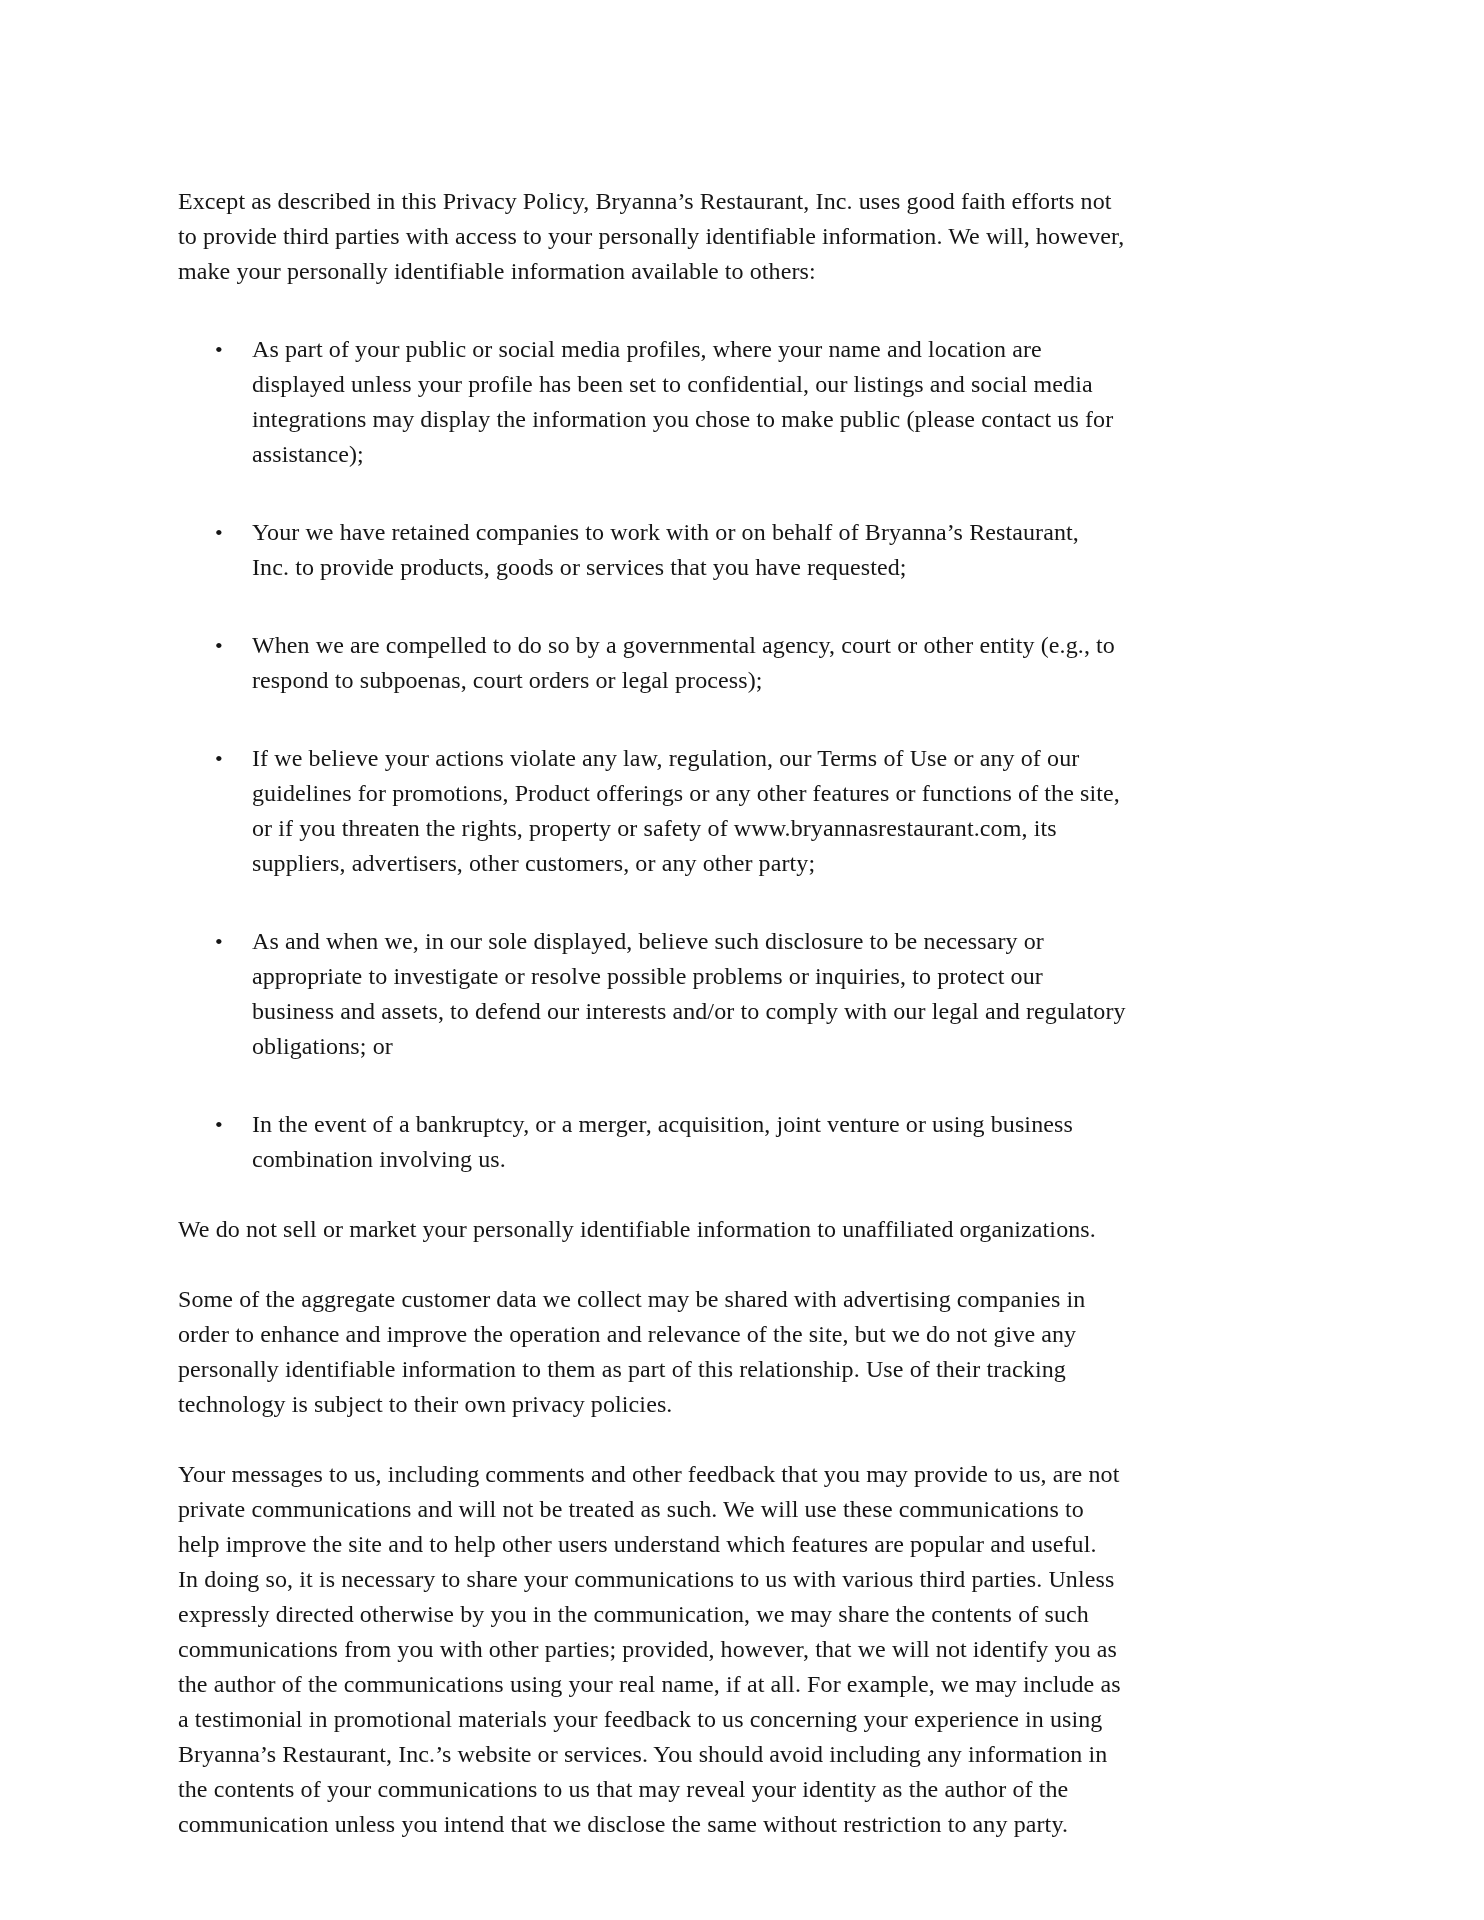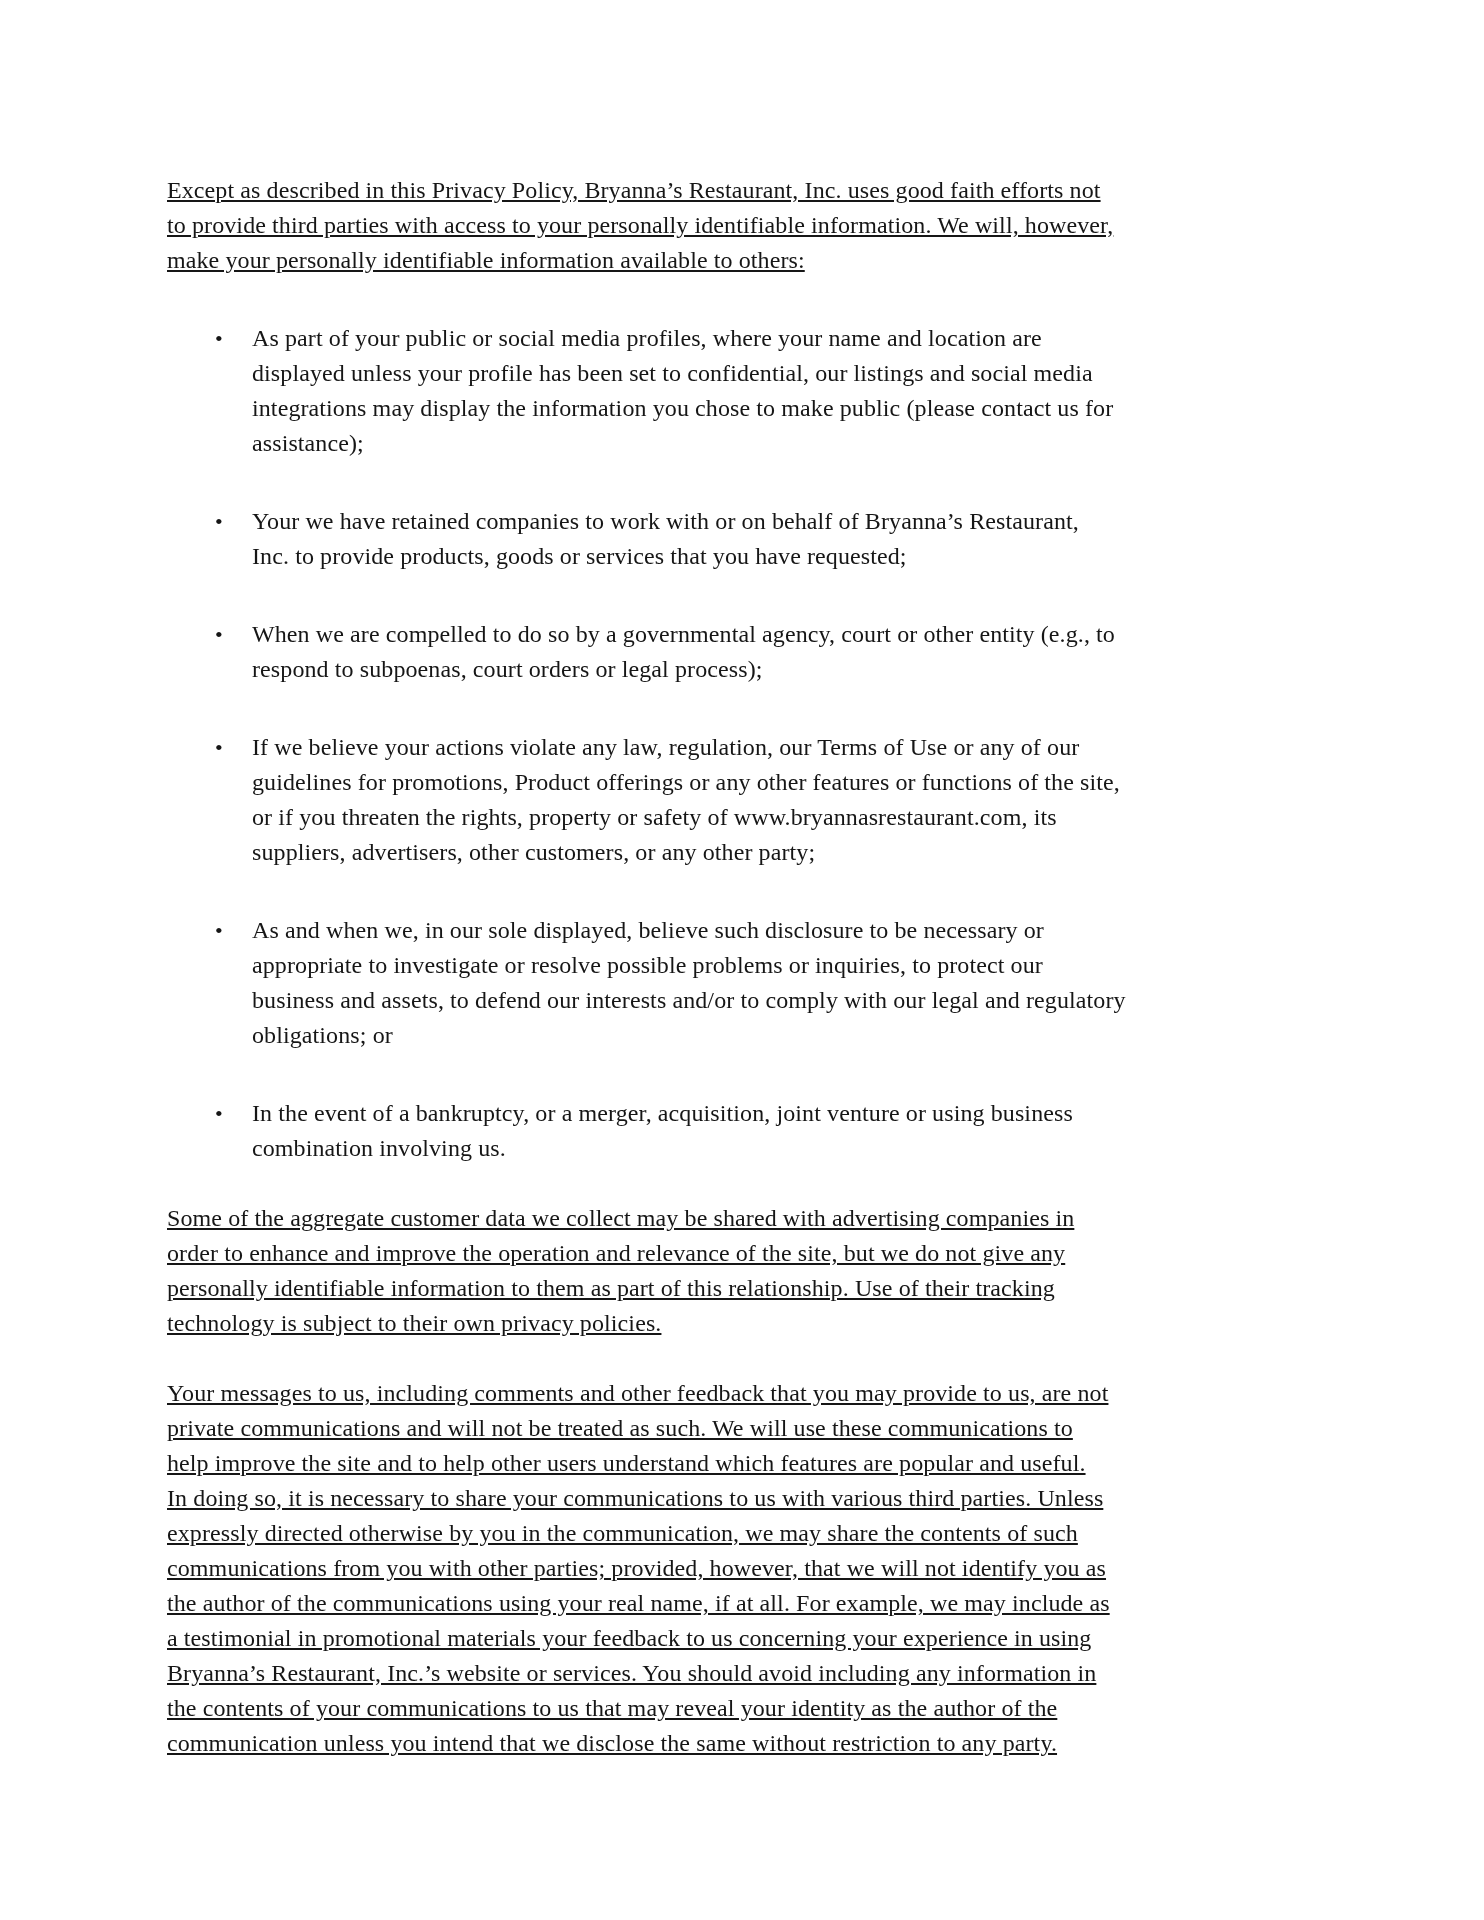--- a/index.html
+++ b/index.html
@@ -21,22 +21,21 @@
     top: 172px;
     width: 1290px;
     font-size: 24px;
     line-height: 35px;
     letter-spacing: 0.1px;
   }
   .block { margin: 0; }
   .block + .block { margin-top: 35px; }
   p.para {
     white-space: pre-line;
-    margin: 1px;
-    text-decoration: underline;
+    margin: 12px;
   }
   ul.bullets {
     list-style: none;
     margin: 0;
     padding: 0 0 0 86px;
   }
   ul.bullets li {
     position: relative;
     margin: 0;
     padding: 0;
@@ -91,20 +90,21 @@
 appropriate to investigate or resolve possible problems or inquiries, to protect our
 business and assets, to defend our interests and/or to comply with our legal and regulatory
 obligations; or</span>
       </li>
       <li>
         <span class="bullet">•</span>
         <span class="li-text">In the event of a bankruptcy, or a merger, acquisition, joint venture or using business
 combination involving us.</span>
       </li>
     </ul>
+    <p class="para block">We do not sell or market your personally identifiable information to unaffiliated organizations.</p>
     <p class="para block">Some of the aggregate customer data we collect may be shared with advertising companies in
 order to enhance and improve the operation and relevance of the site, but we do not give any
 personally identifiable information to them as part of this relationship. Use of their tracking
 technology is subject to their own privacy policies.</p>
     <p class="para block">Your messages to us, including comments and other feedback that you may provide to us, are not
 private communications and will not be treated as such. We will use these communications to
 help improve the site and to help other users understand which features are popular and useful.
 In doing so, it is necessary to share your communications to us with various third parties. Unless
 expressly directed otherwise by you in the communication, we may share the contents of such
 communications from you with other parties; provided, however, that we will not identify you as

